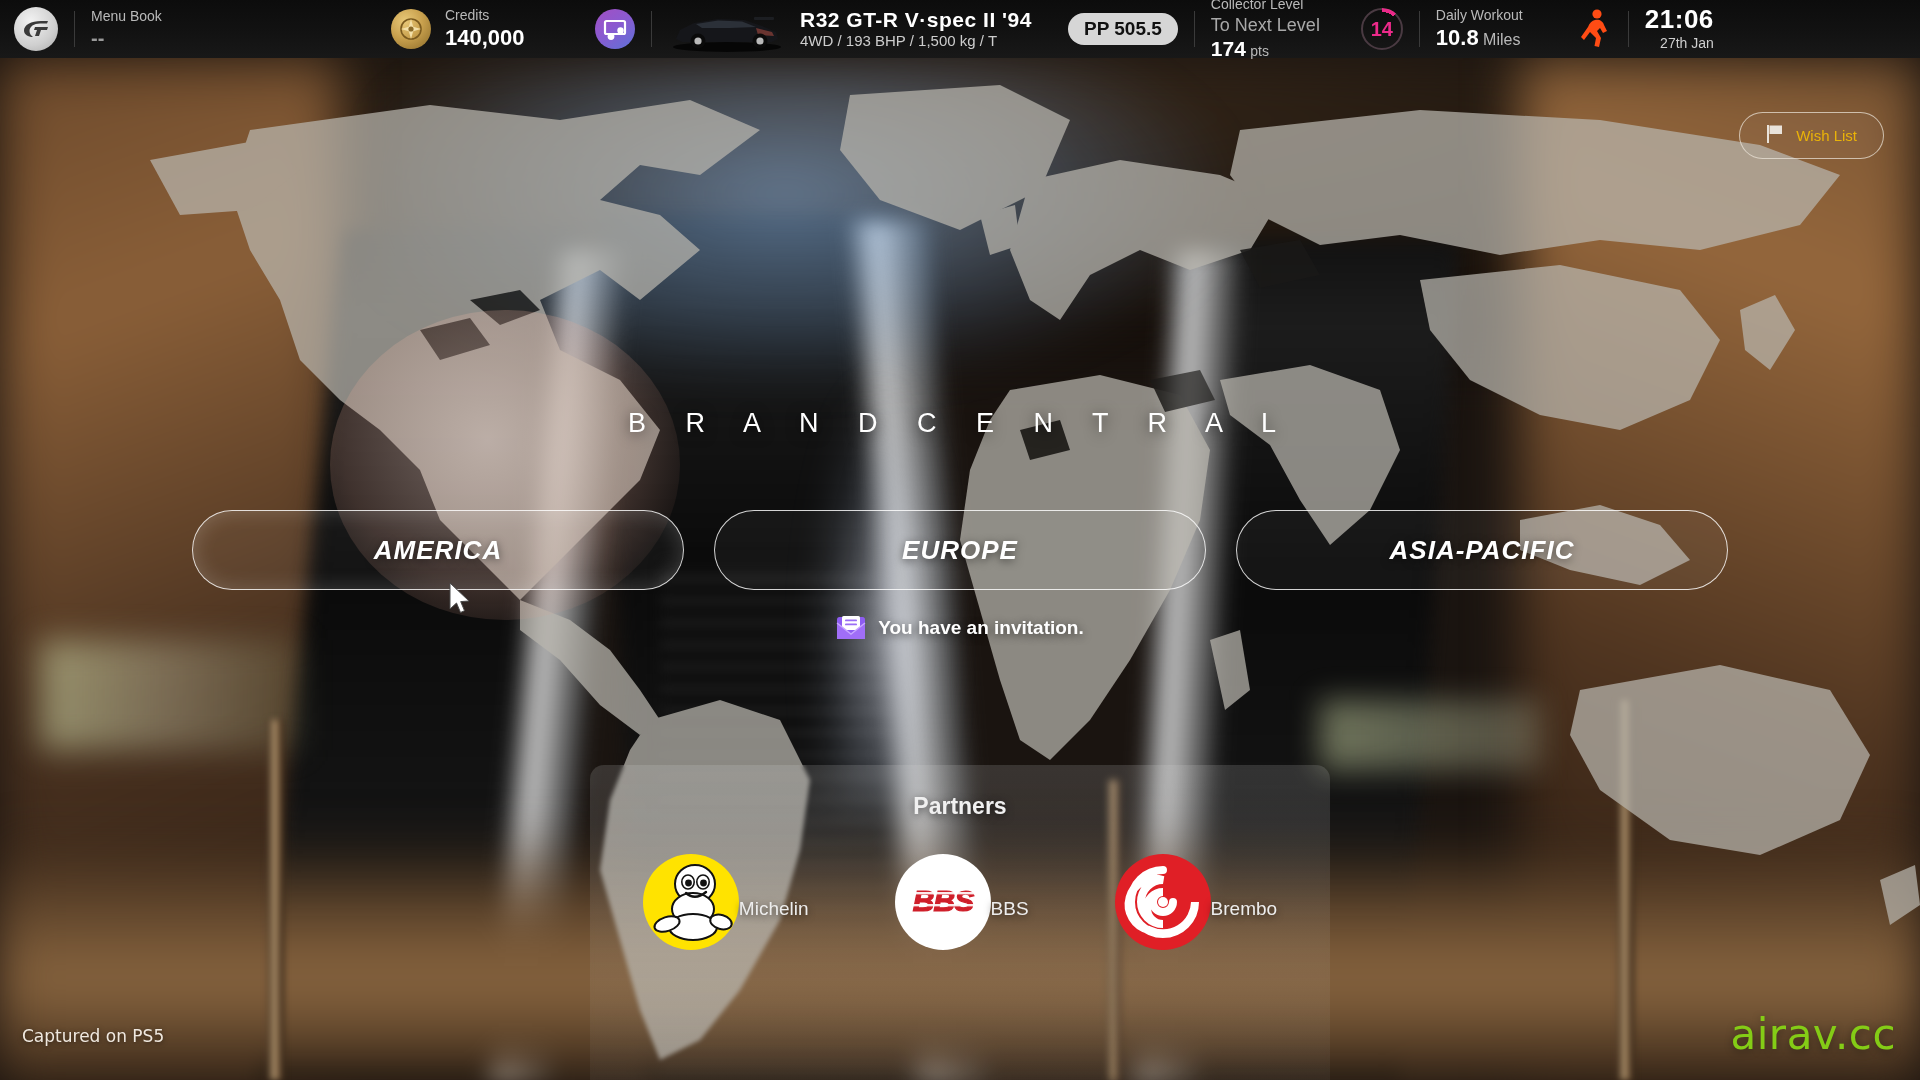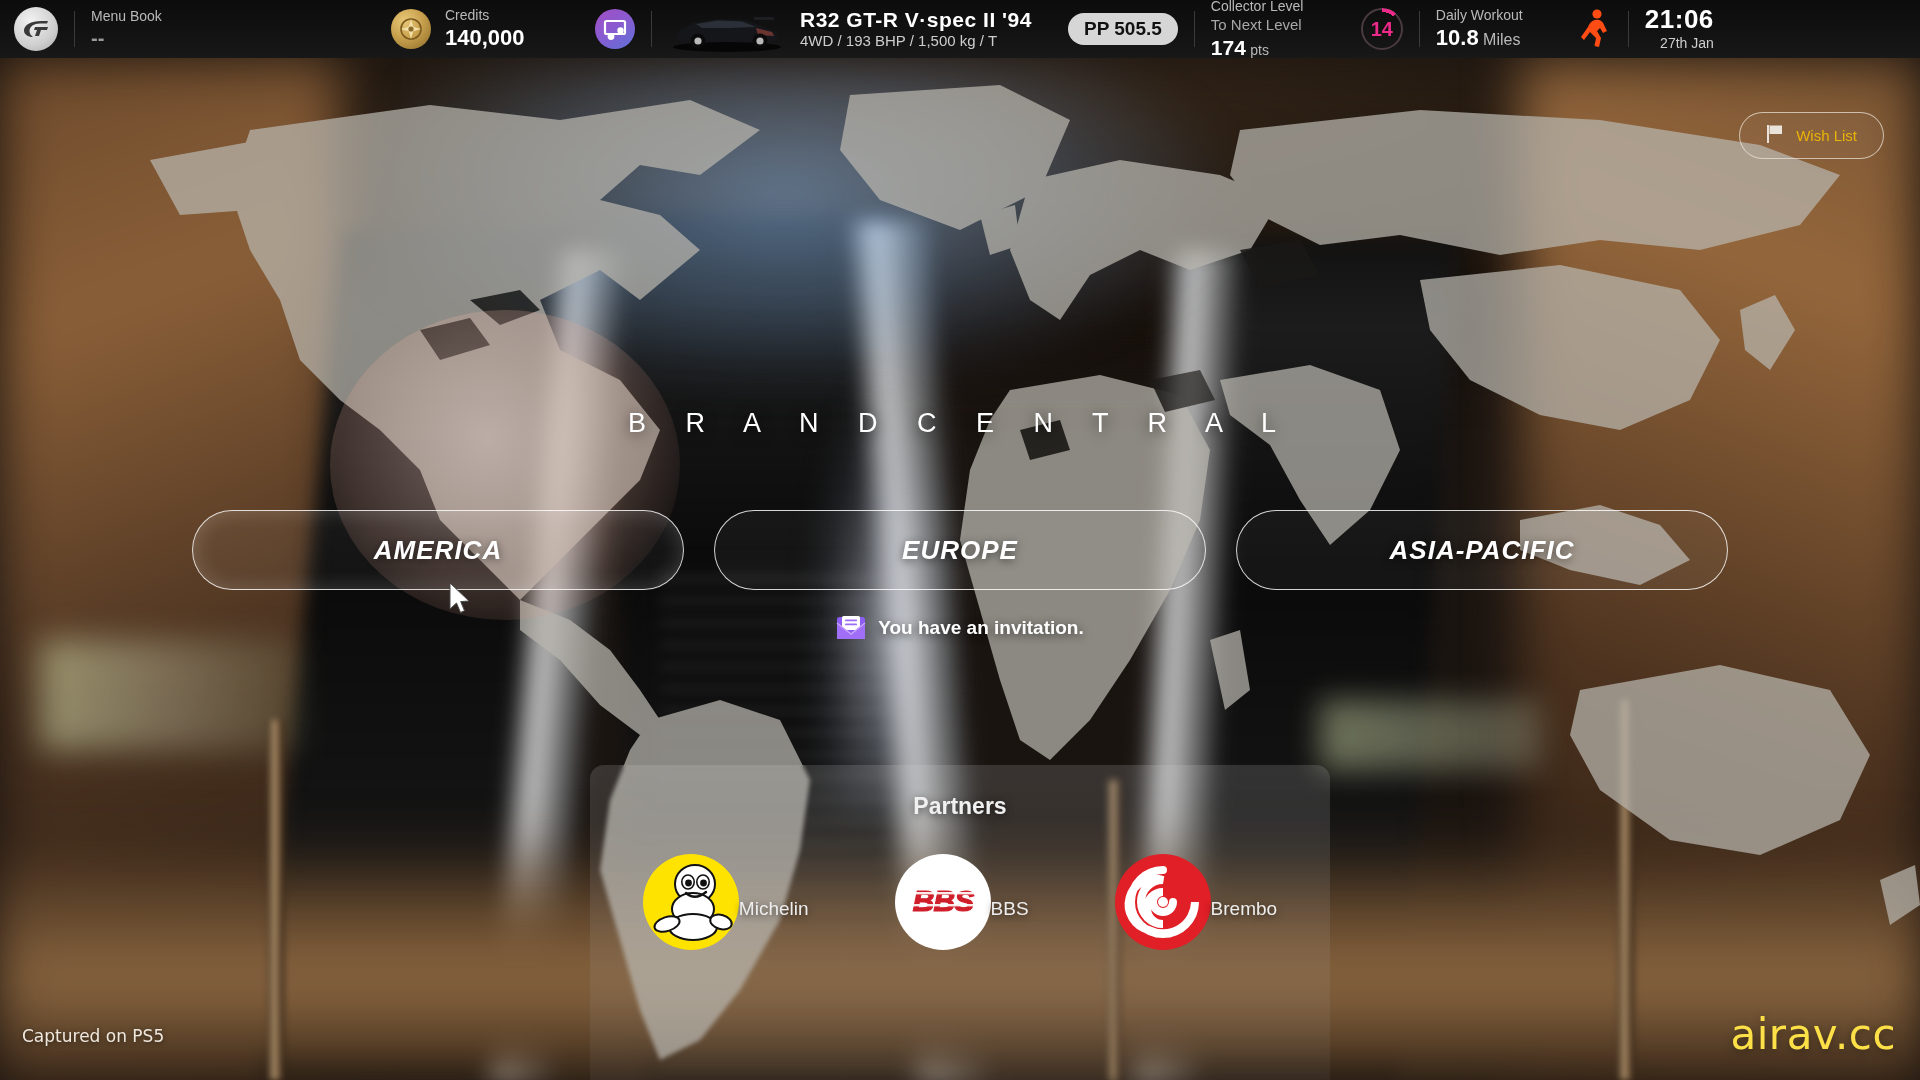--- a/index.html
+++ b/index.html
@@ -241,21 +241,21 @@
   }
 
   
   .captured {
     position: absolute; left: 22px; top: 1026px; z-index: 50;
     color: #efe8df; font-size: 17px; font-family: "DejaVu Sans", sans-serif;
     text-shadow: 0 1px 5px rgba(0,0,0,0.5);
   }
   .watermark {
     position: absolute; right: 24px; top: 1010px; z-index: 50;
-    color: #fde047; font-size: 42px; font-family: "DejaVu Sans", sans-serif;
+    color: #84cc16; font-size: 42px; font-family: "DejaVu Sans", sans-serif;
     letter-spacing: 0.5px; text-shadow: 0 2px 9px rgba(0,0,0,0.4);
   }
 </style>
 </head>
 <body>
 
 <div id="stage">
 
   <div class="bg-scene">
     <div class="bg-ceiling"></div>
@@ -390,21 +390,21 @@
       <div class="hdr-value" style="font-size:21px;letter-spacing:0.5px">R32 GT-R V·spec II '94</div>
       <div class="hdr-label" style="font-size:15px;color:#cdcdcd">4WD / 193 BHP / 1,500 kg / T</div>
     </div>
 
     <div class="pp-badge" style="margin-left:28px">PP 505.5</div>
 
     <div class="hdr-sep"></div>
 
     <div class="hdr-block" style="min-width:150px">
       <div class="hdr-label">Collector Level</div>
-      <div class="hdr-label" style="font-size:15px;color:#a8a8a8">To Next Level</div>
+      <div class="hdr-label" style="font-size:18px;color:#a8a8a8">To Next Level</div>
       <div>
         <span class="hdr-value" style="font-size:21px">174</span>
         <span class="hdr-label" style="font-size:14px">pts</span>
       </div>
     </div>
 
     <div class="collector-ring">
       <div class="ring-bg"></div>
       <div class="ring-fg"></div>
       <div class="collector-num">14</div>

